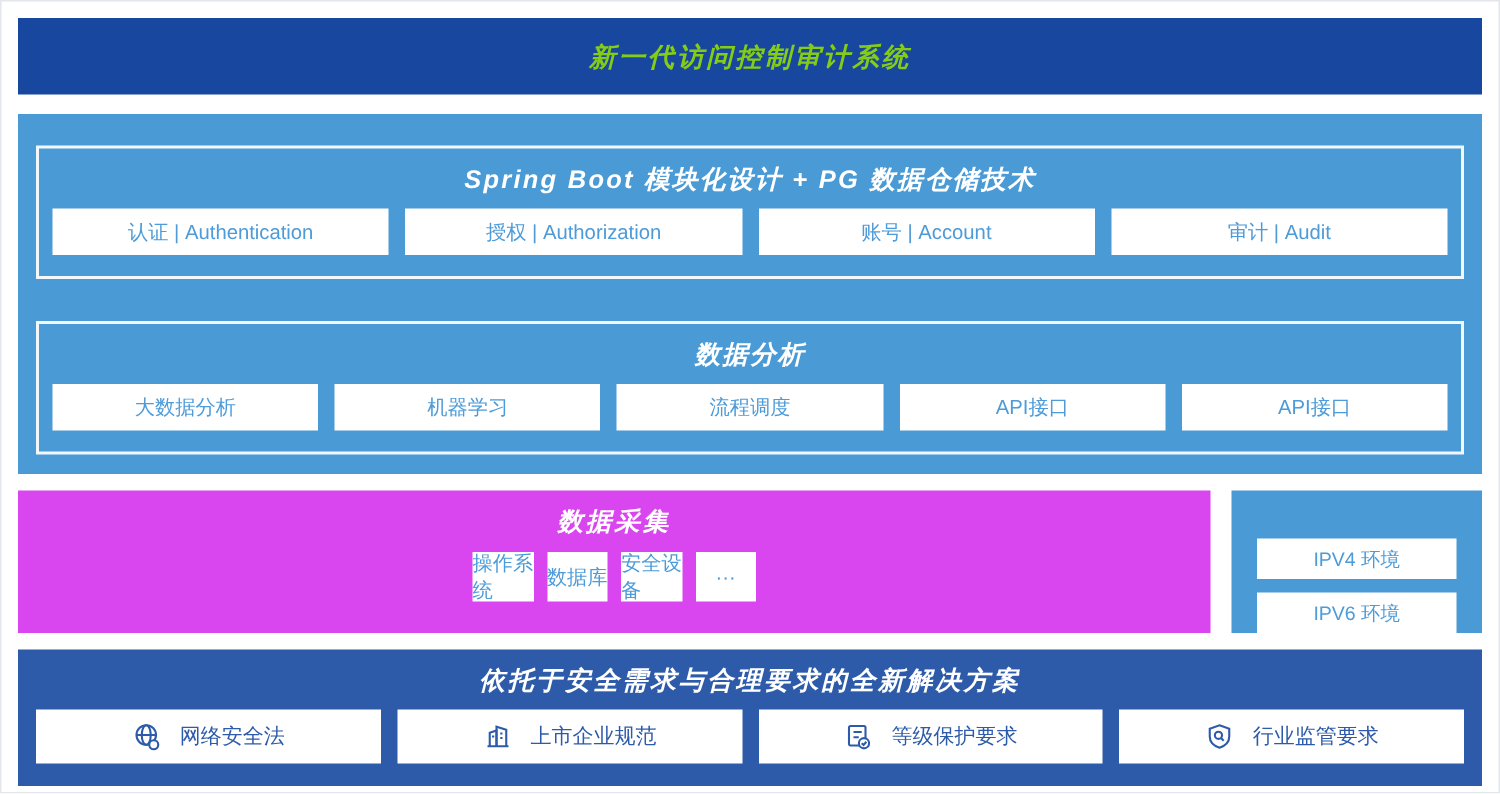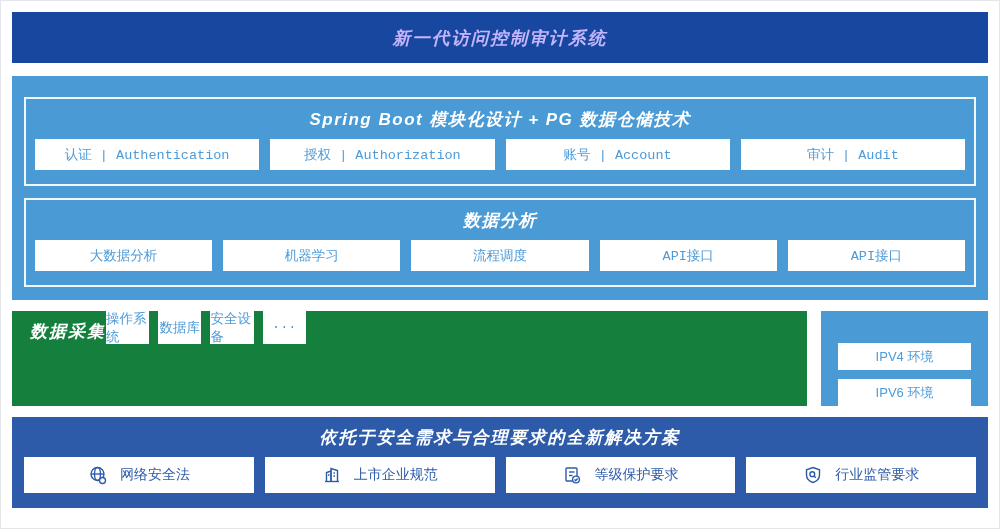--- a/index.html
+++ b/index.html
@@ -16,56 +16,56 @@
     padding: 12px 12px 14px 12px;
     display: flex; flex-direction: column;
   }
   
   .header-banner {
     height: 51px; flex: none;
     background: #17479e;
     display: flex; align-items: center; justify-content: center;
   }
   .header-banner .title {
-    color: #c4b5fd; font-size: 17.5px; font-weight: bold;
+    color: #84cc16; font-size: 17.5px; font-weight: bold;
     font-style: italic; letter-spacing: 2px;
   }
   .v-gap-a { height: 13px; flex: none; }
   .v-gap-b { height: 11px; flex: none; }
   
   .platform-section {
     flex: none;
     background: #4a9ad5;
     padding: 21px 12px 13px 12px;
-    display: flex; flex-direction: column; gap: 12px;
+    display: flex; flex-direction: column; gap: 28px;
   }
   .panel {
     border: 2px solid #f2f7fb;
     padding: 0 9px 14px 9px;
   }
   .panel-title {
     height: 40px;
     display: flex; align-items: center; justify-content: center;
     color: #ffffff; font-size: 17px; font-weight: bold;
     font-style: italic; letter-spacing: 1.5px;
   }
-  .box-row { display: flex; gap: 11px; font-family: Liberation Mono, monospace; }
+  .box-row { display: flex; gap: 11px; }
   .white-box {
     flex: 1; height: 31px;
     background: #ffffff;
     display: flex; align-items: center; justify-content: center;
     color: #4d9bd8; font-size: 13.5px;
   }
   
   .collect-row { display: flex; gap: 14px; flex: none; height: 95px; }
   .collection-section {
     flex: 1;
-    background: #15803d;
+    background: #d946ef;
     padding: 0 18px 0 18px;
-    display: flex; flex-direction: row;
+    display: flex; flex-direction: column; align-items: center;
   }
   .collection-section .section-title {
     height: 41px;
     display: flex; align-items: center; justify-content: center;
     color: #ffffff; font-size: 17px; font-weight: bold;
     font-style: italic; letter-spacing: 2px;
   }
   .collection-section .box-row { gap: 9px; }
   .collection-section .white-box { height: 33px; font-size: 13.5px; }
   .environment-panel {

